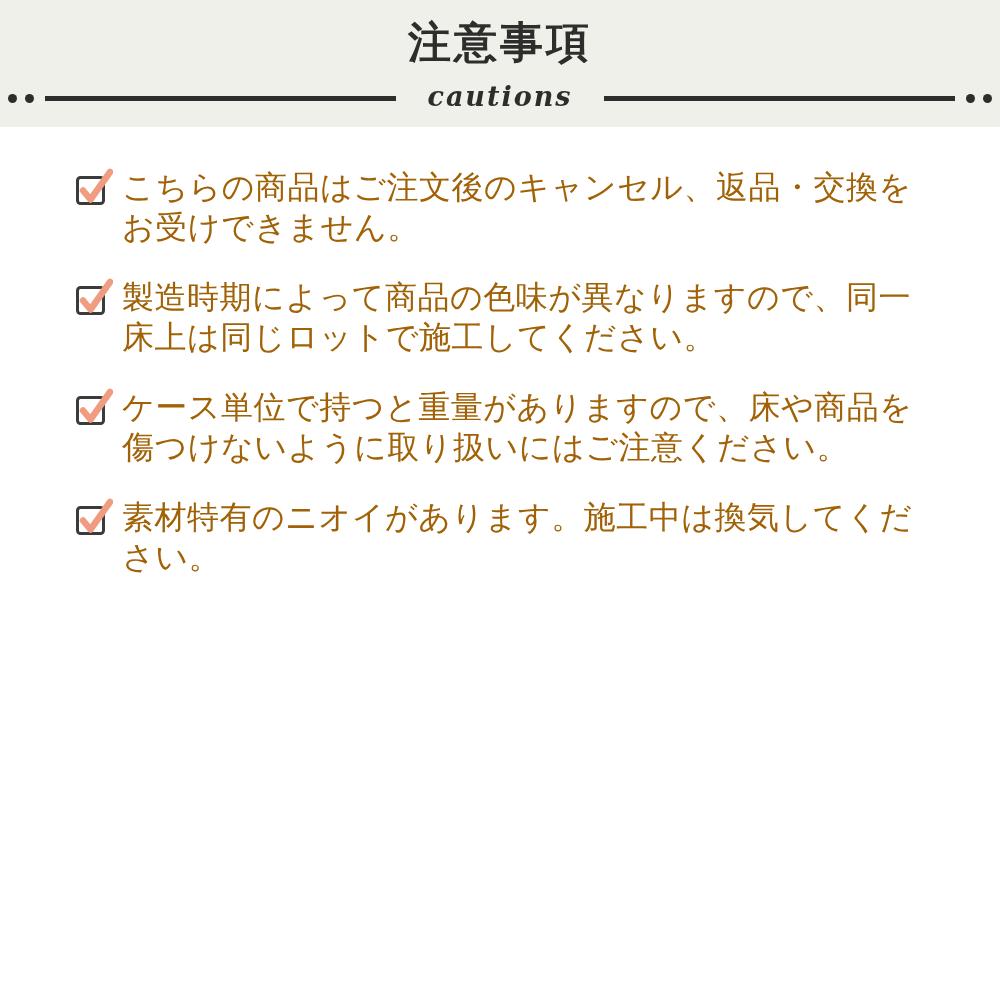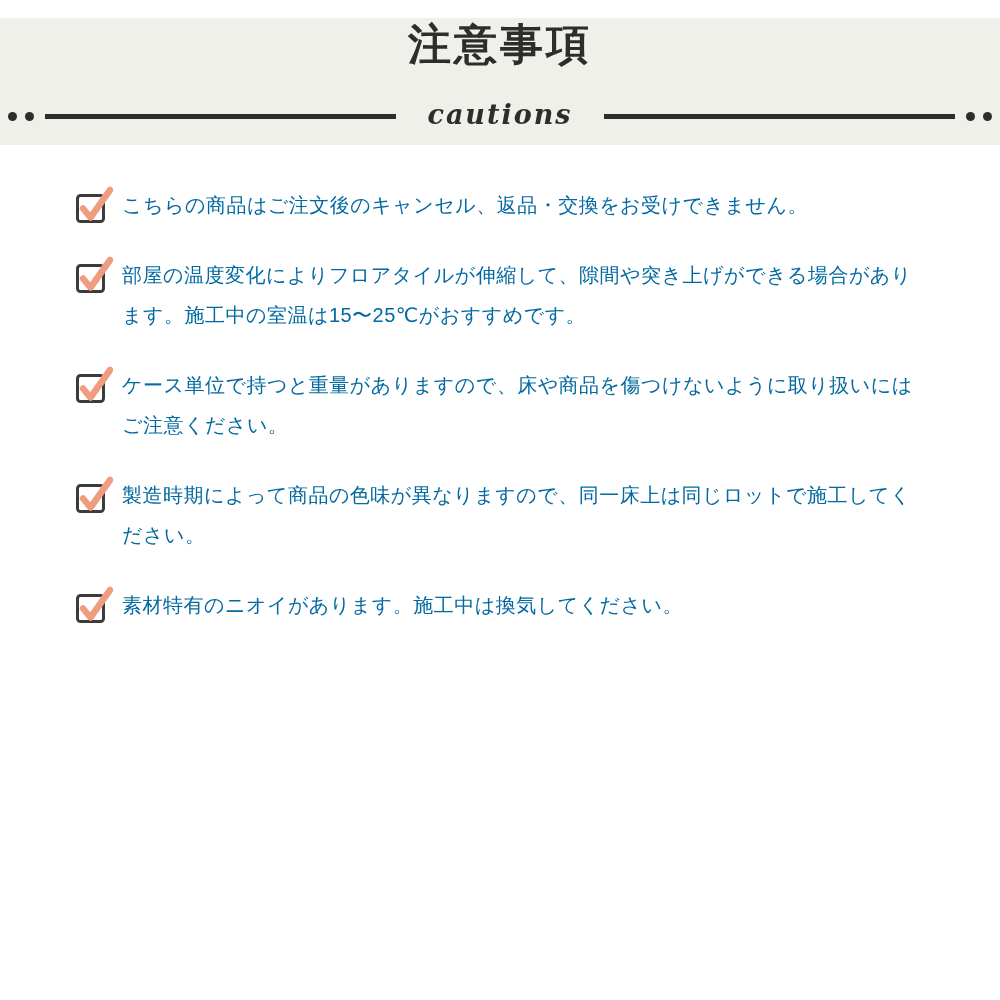--- a/index.html
+++ b/index.html
@@ -15,26 +15,26 @@
 
   
   .header {
     width: 1000px;
     height: 127px;
     background: #f0f0ea;
     position: relative;
   }
   .page-title {
     text-align: center;
+    padding-top: 16px;
     font-size: 43px;
     line-height: 1.25;
     font-weight: bold;
     letter-spacing: 3px;
     color: #2d2e2c;
-    margin-top: 18px;
   }
   .divider-row {
     position: absolute;
     left: 0;
     right: 0;
     top: 84px;
     height: 28px;
     display: flex;
     align-items: center;
     padding: 0 8px;
@@ -76,25 +76,25 @@
     margin-bottom: 30px;
   }
   .checkbox-icon {
     flex: 0 0 auto;
     width: 38px;
     height: 40px;
     margin-right: 9px;
     margin-top: 0px;
   }
   .item-text {
-    font-size: 20px;
+    font-size: 32px;
     line-height: 40px;
     letter-spacing: 0.5px;
     font-weight: 500;
-    color: #0369a1;
+    color: #a16207;
     word-break: break-all;
   }
 </style>
 </head>
 <body>
 
 <header class="header">
   <h1 class="page-title">注意事項</h1>
   <div class="divider-row">
     <span class="dot"></span>
@@ -111,42 +111,35 @@
 
   <li class="caution-item">
     <svg class="checkbox-icon" viewBox="0 0 38 40" xmlns="http://www.w3.org/2000/svg">
       <rect x="2.5" y="10.5" width="26" height="26" rx="3" fill="none" stroke="#3b3b3b" stroke-width="3"></rect>
       <polyline points="8,23.5 15.5,32.5 35,5" fill="none" stroke="#f09c80" stroke-width="6.5" stroke-linecap="round" stroke-linejoin="round"></polyline>
     </svg>
     <p class="item-text">こちらの商品はご注文後のキャンセル、返品・交換をお受けできません。</p>
   </li>
 
 
+
   <li class="caution-item">
     <svg class="checkbox-icon" viewBox="0 0 38 40" xmlns="http://www.w3.org/2000/svg">
       <rect x="2.5" y="10.5" width="26" height="26" rx="3" fill="none" stroke="#3b3b3b" stroke-width="3"></rect>
       <polyline points="8,23.5 15.5,32.5 35,5" fill="none" stroke="#f09c80" stroke-width="6.5" stroke-linecap="round" stroke-linejoin="round"></polyline>
     </svg>
-    <p class="item-text">部屋の温度変化によりフロアタイルが伸縮して、隙間や突き上げができる場合があります。施工中の室温は15〜25℃がおすすめです。</p>
+    <p class="item-text">製造時期によって商品の色味が異なりますので、同一床上は同じロットで施工してください。</p>
   </li>
 
   <li class="caution-item">
     <svg class="checkbox-icon" viewBox="0 0 38 40" xmlns="http://www.w3.org/2000/svg">
       <rect x="2.5" y="10.5" width="26" height="26" rx="3" fill="none" stroke="#3b3b3b" stroke-width="3"></rect>
       <polyline points="8,23.5 15.5,32.5 35,5" fill="none" stroke="#f09c80" stroke-width="6.5" stroke-linecap="round" stroke-linejoin="round"></polyline>
     </svg>
     <p class="item-text">ケース単位で持つと重量がありますので、床や商品を傷つけないように取り扱いにはご注意ください。</p>
-  </li>
-
-  <li class="caution-item">
-    <svg class="checkbox-icon" viewBox="0 0 38 40" xmlns="http://www.w3.org/2000/svg">
-      <rect x="2.5" y="10.5" width="26" height="26" rx="3" fill="none" stroke="#3b3b3b" stroke-width="3"></rect>
-      <polyline points="8,23.5 15.5,32.5 35,5" fill="none" stroke="#f09c80" stroke-width="6.5" stroke-linecap="round" stroke-linejoin="round"></polyline>
-    </svg>
-    <p class="item-text">製造時期によって商品の色味が異なりますので、同一床上は同じロットで施工してください。</p>
   </li>
 
 
   <li class="caution-item">
     <svg class="checkbox-icon" viewBox="0 0 38 40" xmlns="http://www.w3.org/2000/svg">
       <rect x="2.5" y="10.5" width="26" height="26" rx="3" fill="none" stroke="#3b3b3b" stroke-width="3"></rect>
       <polyline points="8,23.5 15.5,32.5 35,5" fill="none" stroke="#f09c80" stroke-width="6.5" stroke-linecap="round" stroke-linejoin="round"></polyline>
     </svg>
     <p class="item-text">素材特有のニオイがあります。施工中は換気してください。</p>
   </li>

